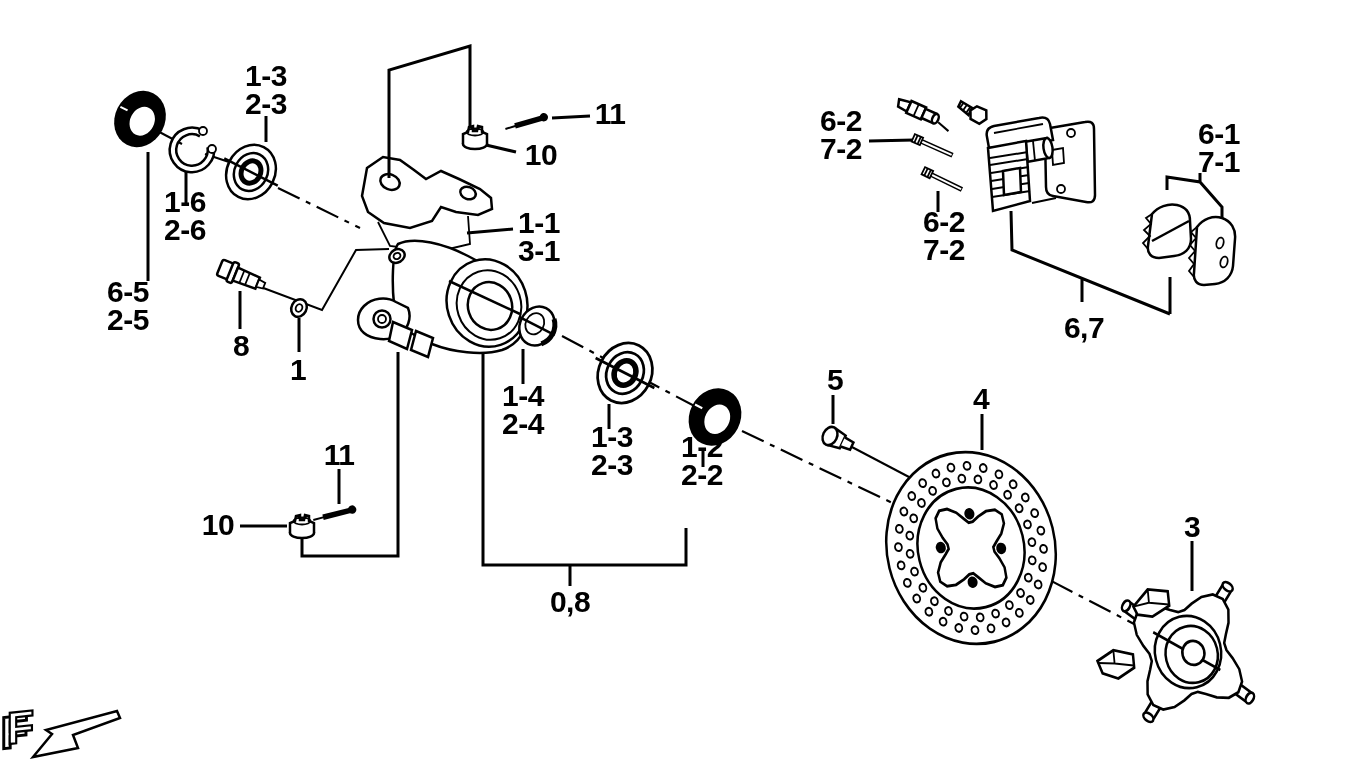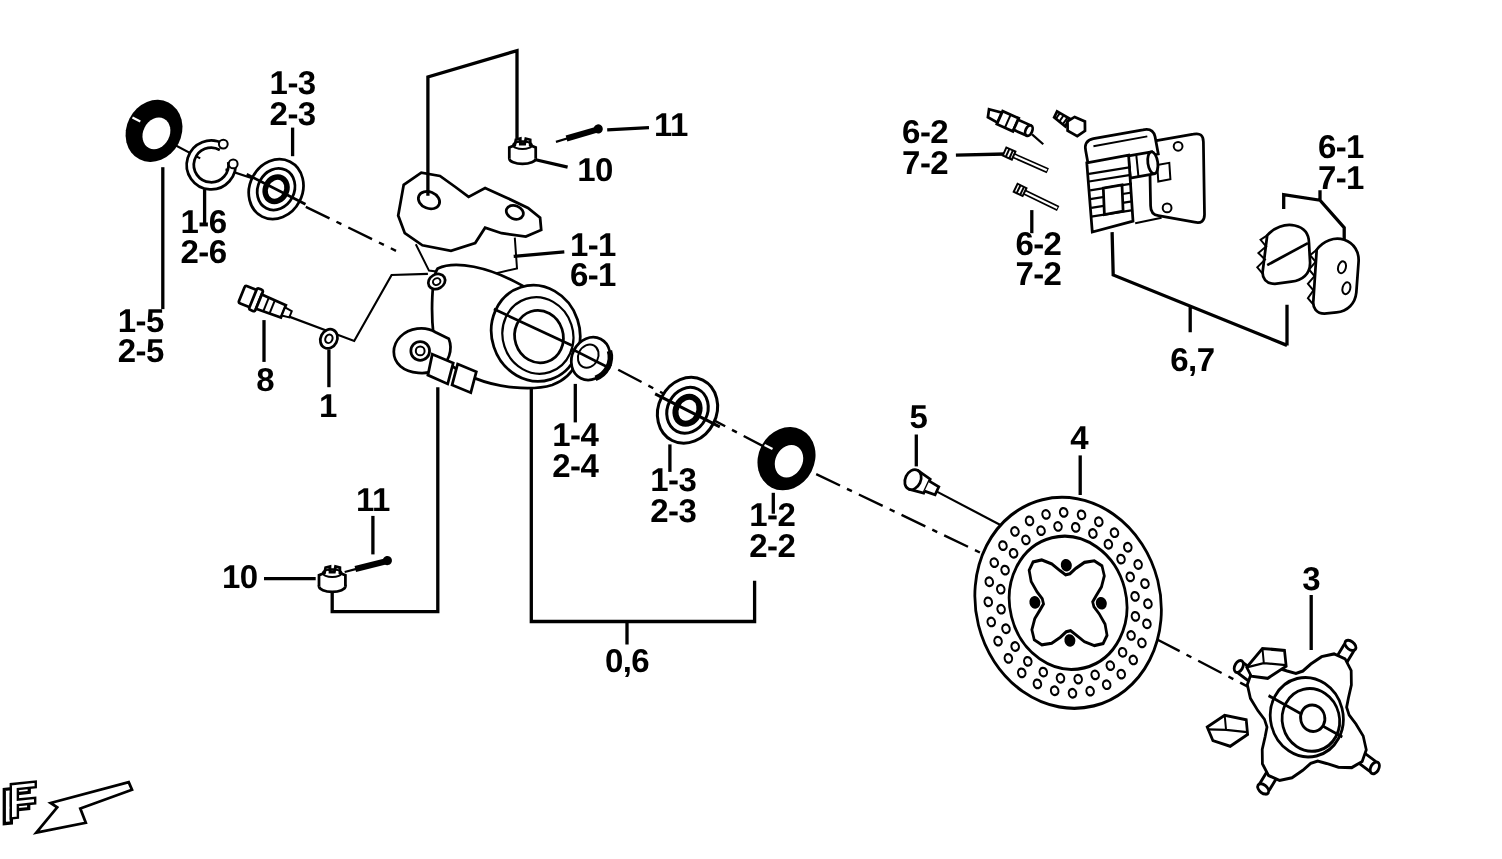--- a/index.html
+++ b/index.html
@@ -327,37 +327,37 @@
     <path class="ln wf" stroke-width="2.4" d="M117,711 L120,718 L73,735 L78,748 L33,757 L52,734 L46,730 Z"></path>
     <text x="76" y="739" font-size="45" font-weight="bold" fill="#fff" stroke="#000" stroke-width="3" transform="rotate(-6 95 720) skewX(-6)">F</text>
     <text x="82" y="735" font-size="45" font-weight="bold" fill="#fff" stroke="#000" stroke-width="2.2" transform="rotate(-6 95 720) skewX(-6)">F</text>
   </g>
 </svg>
 
 <div class="lbl" style="left:266px;top:90px">1-3
 2-3</div>
 <div class="lbl" style="left:185px;top:216px">1-6
 2-6</div>
-<div class="lbl" style="left:128px;top:306px">1-5
+<div class="lbl" style="left:128px;top:306px">6-5
 2-5</div>
 <div class="lbl" style="left:241px;top:346px">8</div>
 <div class="lbl" style="left:298px;top:370px">1</div>
 <div class="lbl" style="left:610px;top:114px">11</div>
 <div class="lbl" style="left:541px;top:155px">10</div>
 <div class="lbl" style="left:539px;top:237px">1-1
-6-1</div>
+3-1</div>
 <div class="lbl" style="left:339px;top:455px">11</div>
 <div class="lbl" style="left:218px;top:525px">10</div>
 <div class="lbl" style="left:523px;top:410px">1-4
 2-4</div>
 <div class="lbl" style="left:612px;top:451px">1-3
 2-3</div>
-<div class="lbl" style="left:702px;top:483px">1-2
+<div class="lbl" style="left:702px;top:461px">1-2
 2-2</div>
-<div class="lbl" style="left:570px;top:602px">0,6</div>
+<div class="lbl" style="left:570px;top:602px">0,8</div>
 <div class="lbl" style="left:835px;top:380px">5</div>
 <div class="lbl" style="left:981px;top:399px">4</div>
 <div class="lbl" style="left:1192px;top:527px">3</div>
 <div class="lbl" style="left:841px;top:135px">6-2
 7-2</div>
 <div class="lbl" style="left:944px;top:236px">6-2
 7-2</div>
 <div class="lbl" style="left:1219px;top:148px">6-1
 7-1</div>
 <div class="lbl" style="left:1084px;top:328px">6,7</div>

